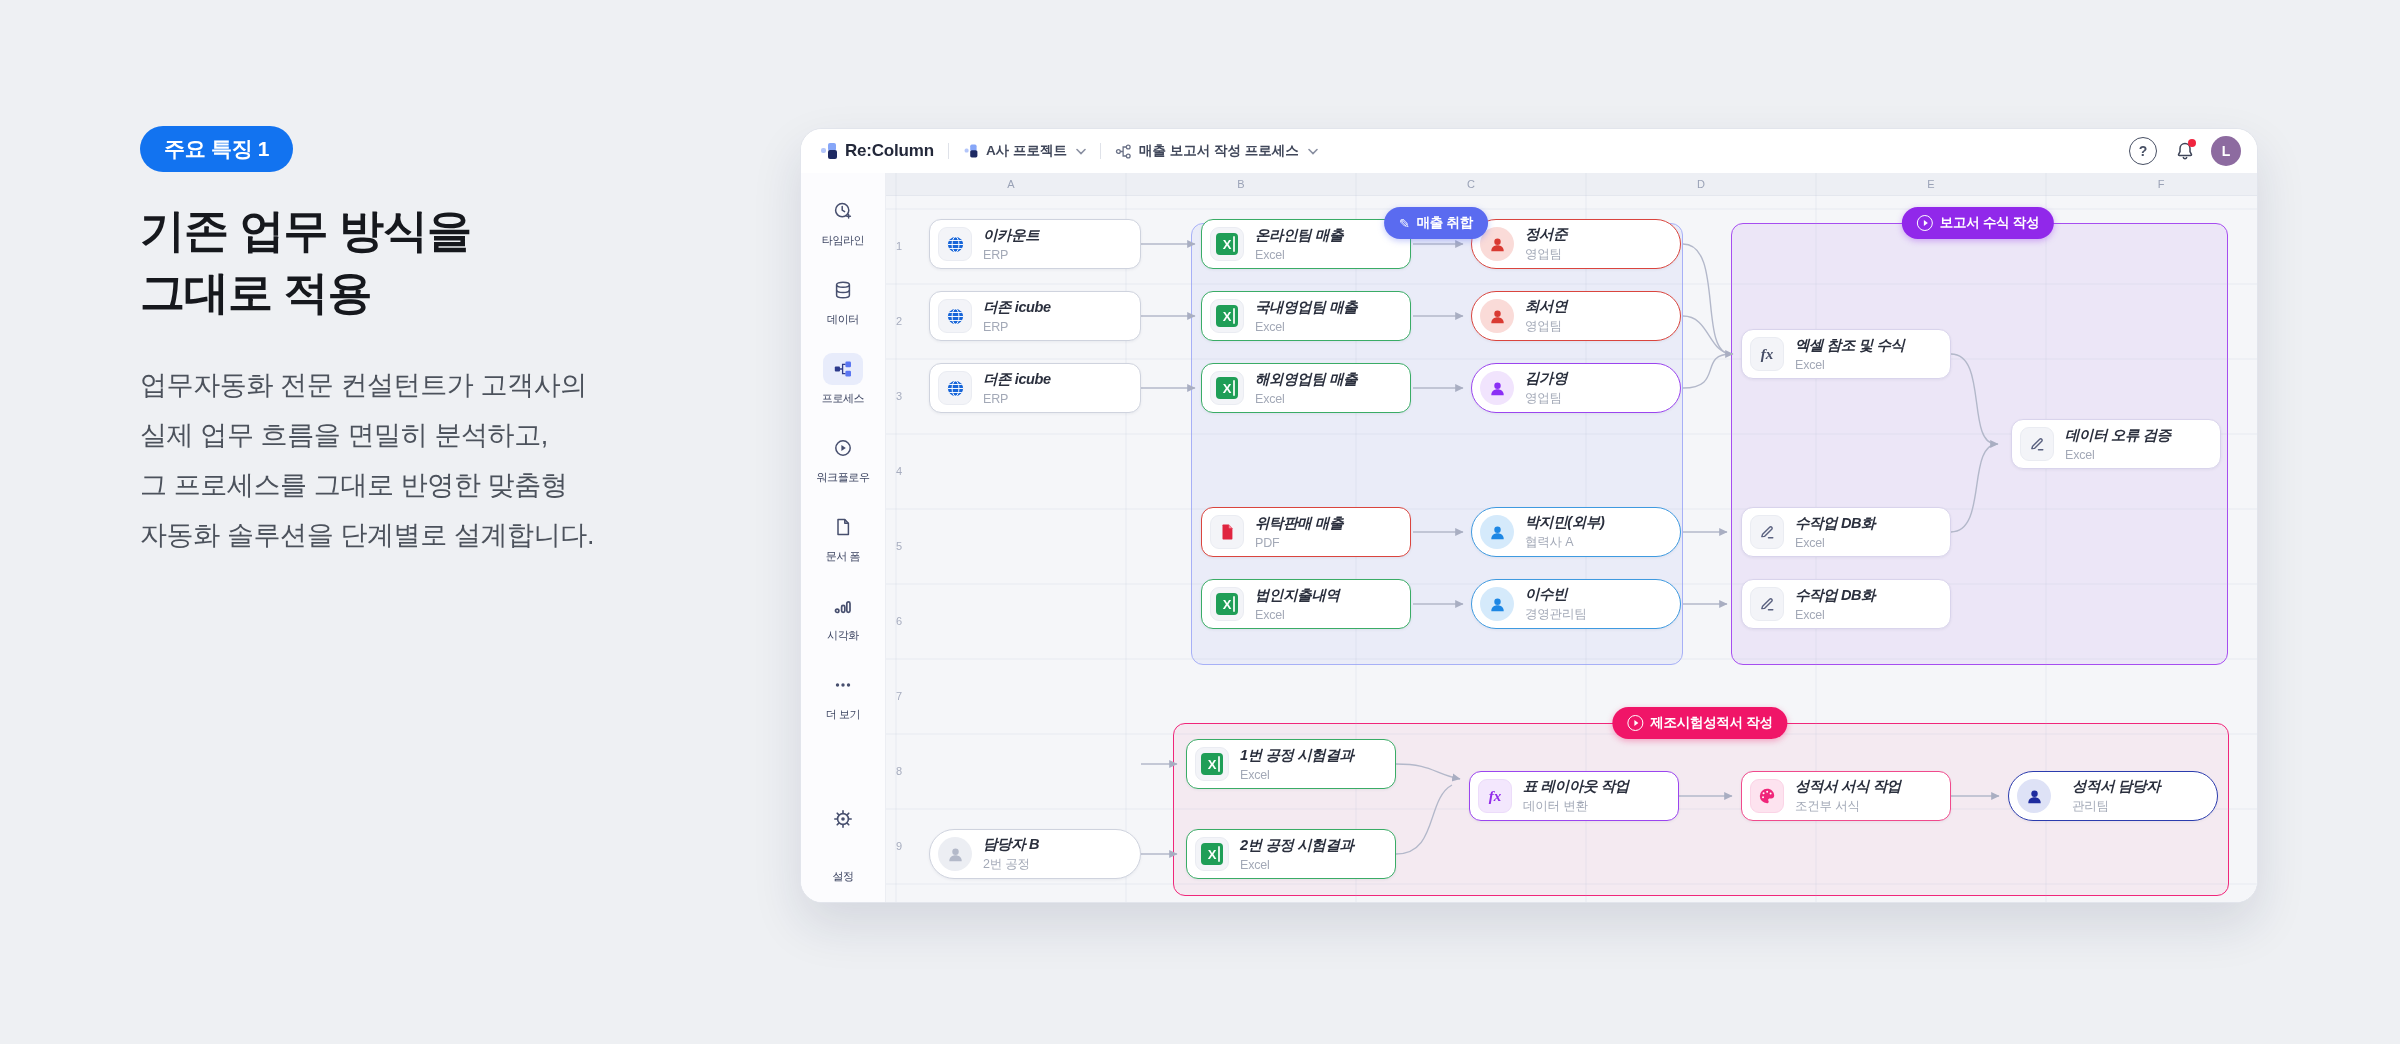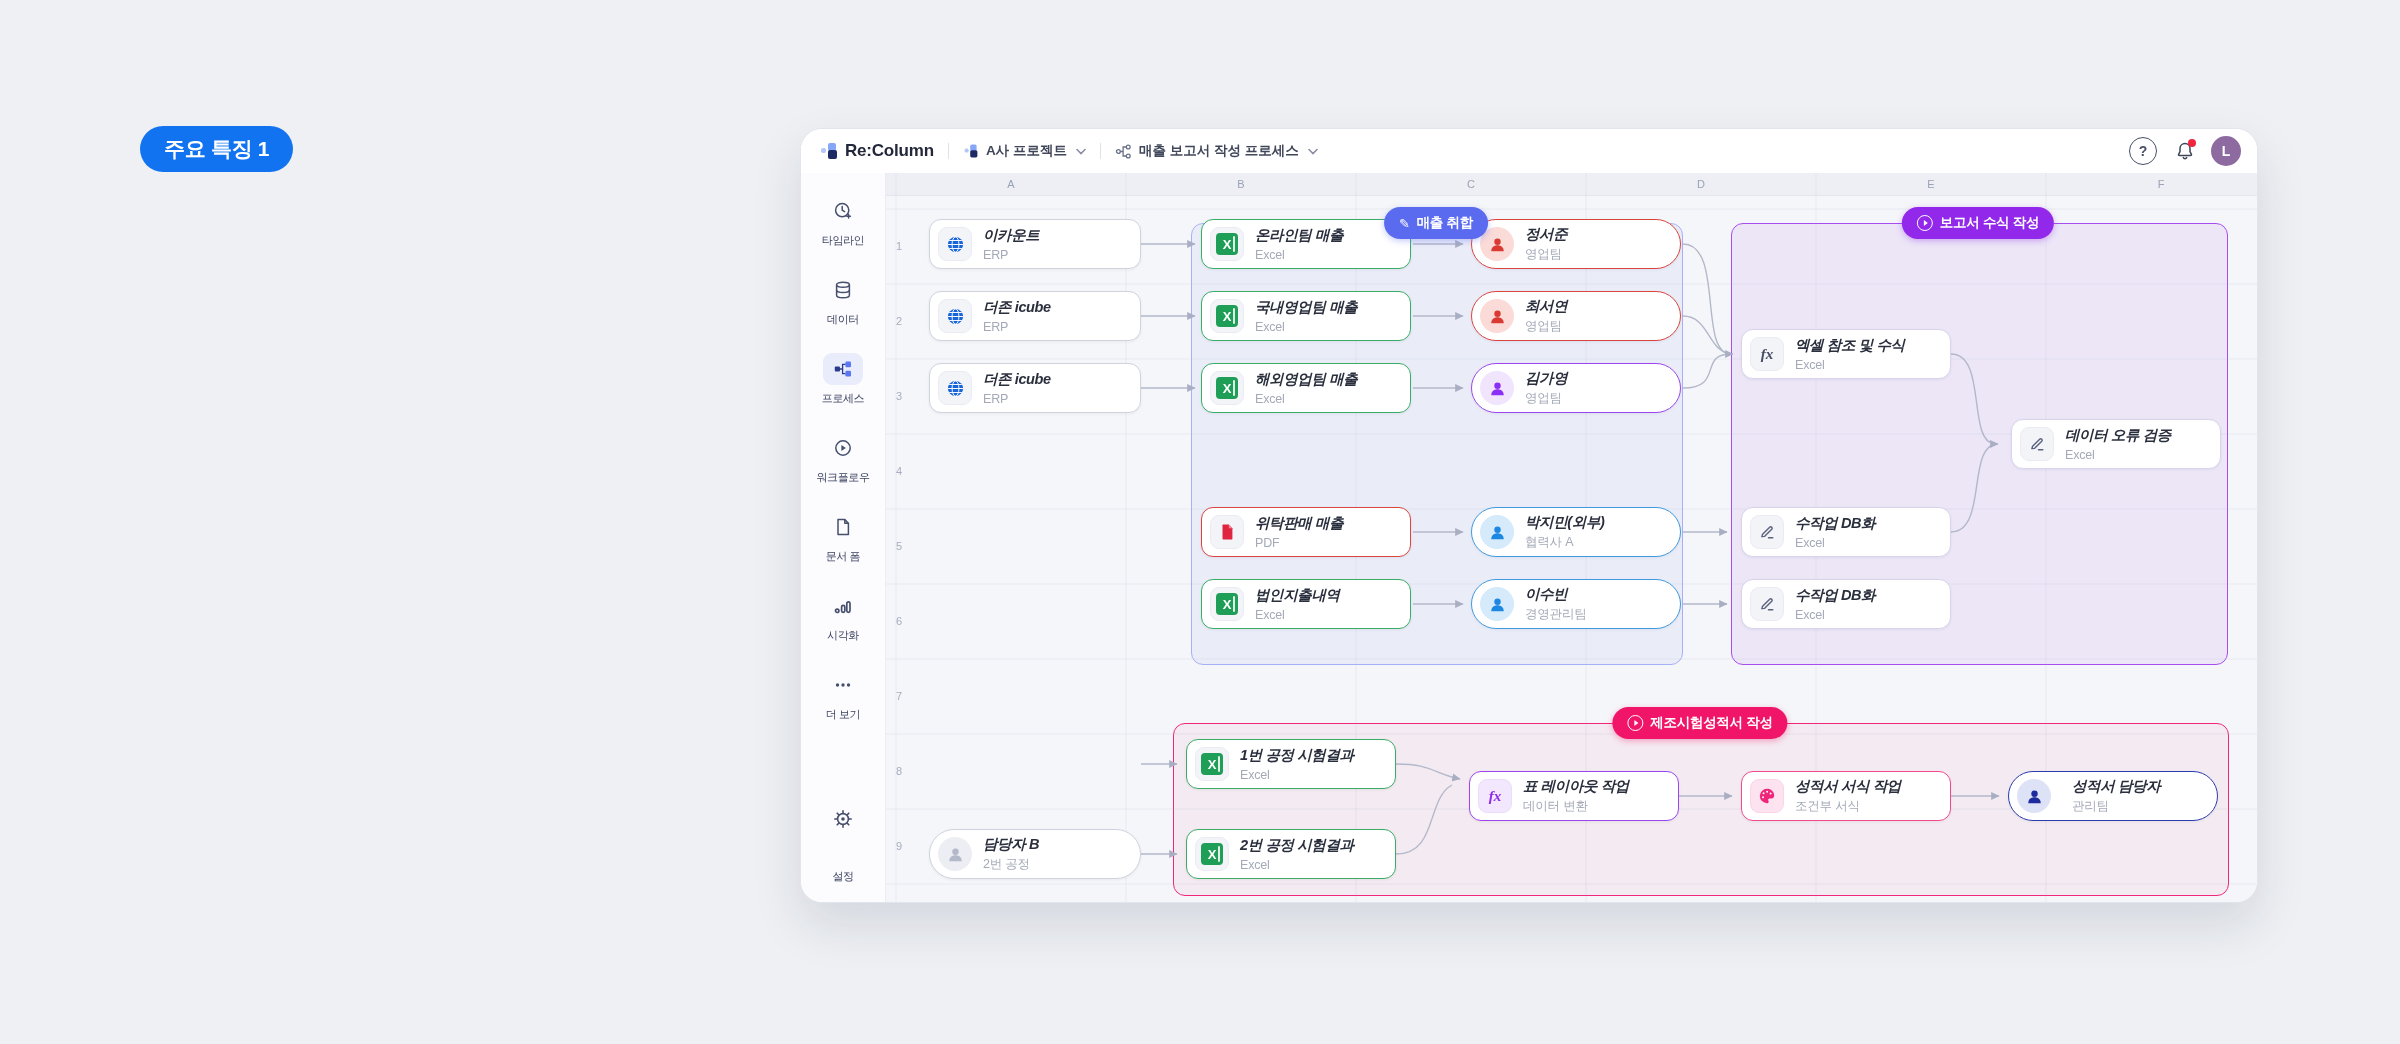--- a/index.html
+++ b/index.html
@@ -95,20 +95,30 @@
   .fx-text{font-size:15px;font-weight:700;font-style:italic;color:#454c66;font-family:"Liberation Serif","DejaVu Serif",serif;}
   .fx-text.purple{color:#9128ea;}
 </style>
 </head>
 <body>
 
 <div class="page">
 
   <div class="feature">
     <span class="feature-badge">주요 특징 1</span>
+    <div class="feature-title">
+      <div>기존 업무 방식을</div>
+      <div>그대로 적용</div>
+    </div>
+    <div class="feature-desc">
+      <div>업무자동화 전문 컨설턴트가 고객사의</div>
+      <div>실제 업무 흐름을 면밀히 분석하고,</div>
+      <div>그 프로세스를 그대로 반영한 맞춤형</div>
+      <div>자동화 솔루션을 단계별로 설계합니다.</div>
+    </div>
   </div>
 
   <div class="window">
 
     <div class="titlebar">
       <span class="mark">
           <i class="m1"></i>
           <i class="m2"></i>
           <i class="m3"></i>
         </span>

